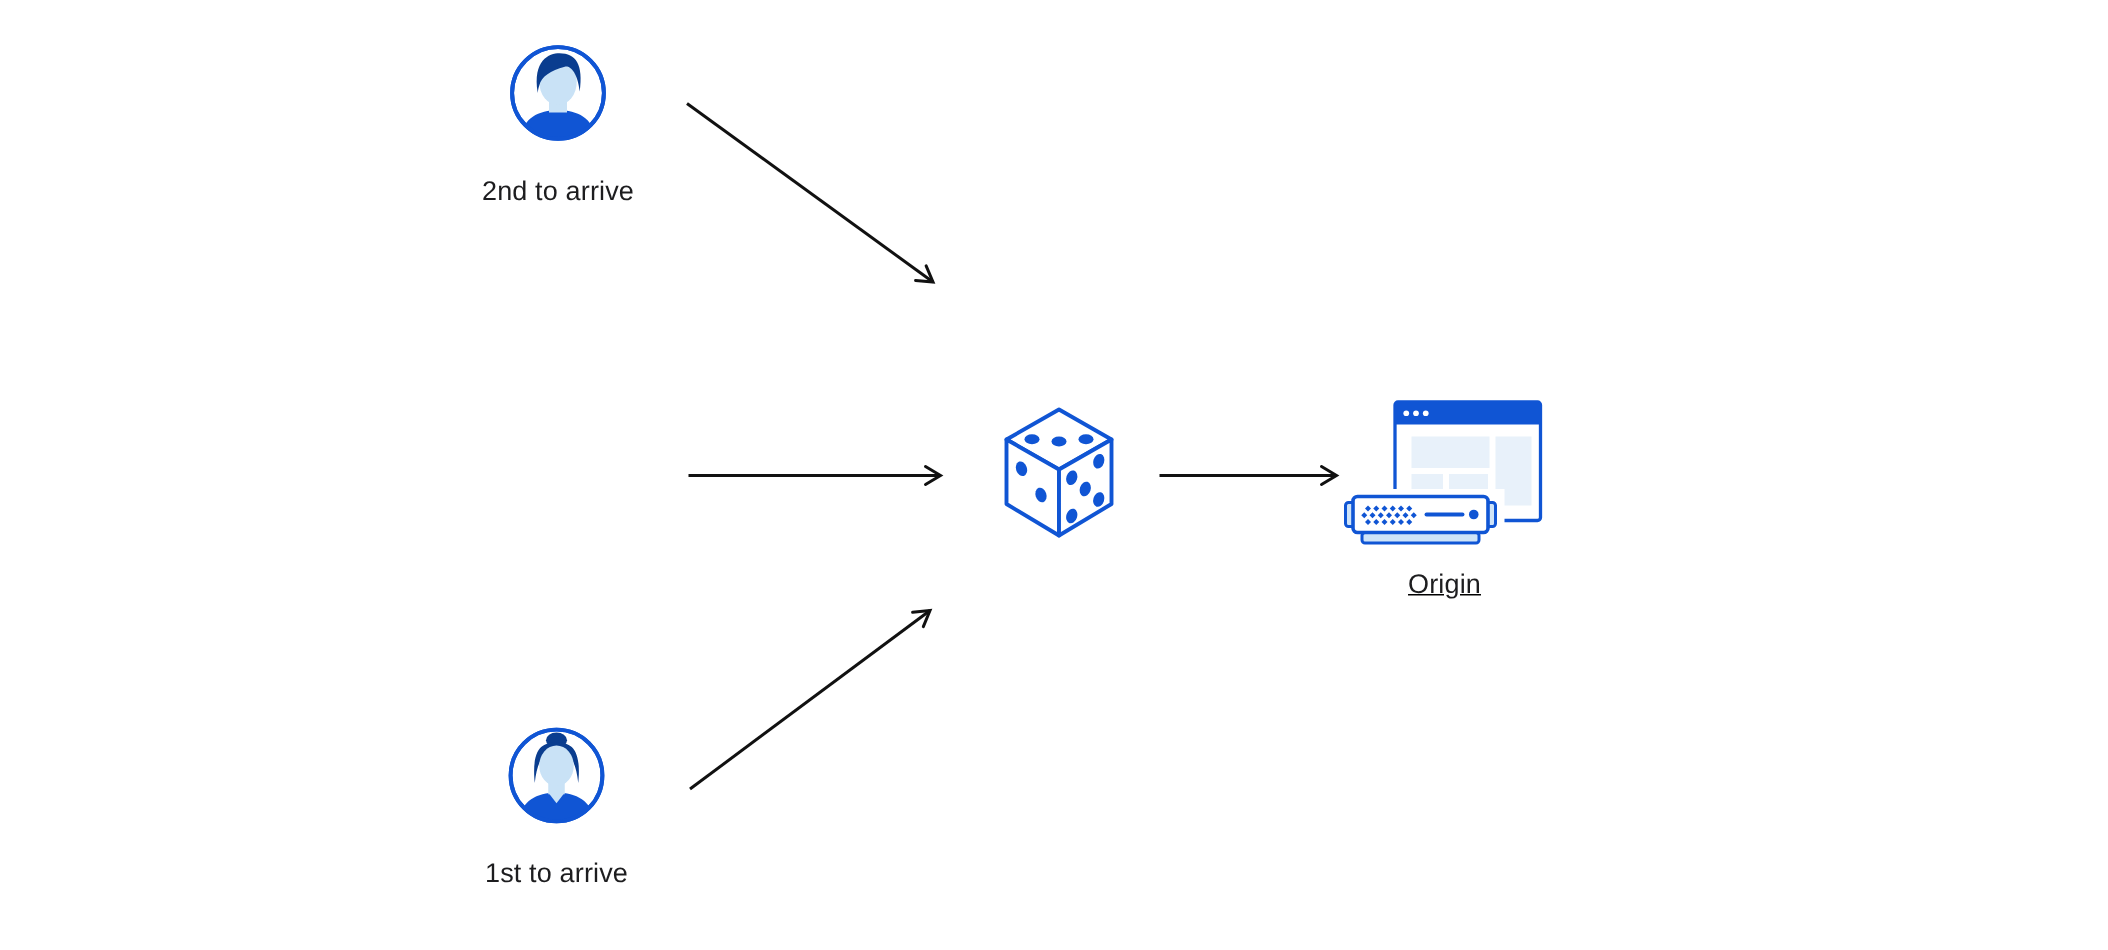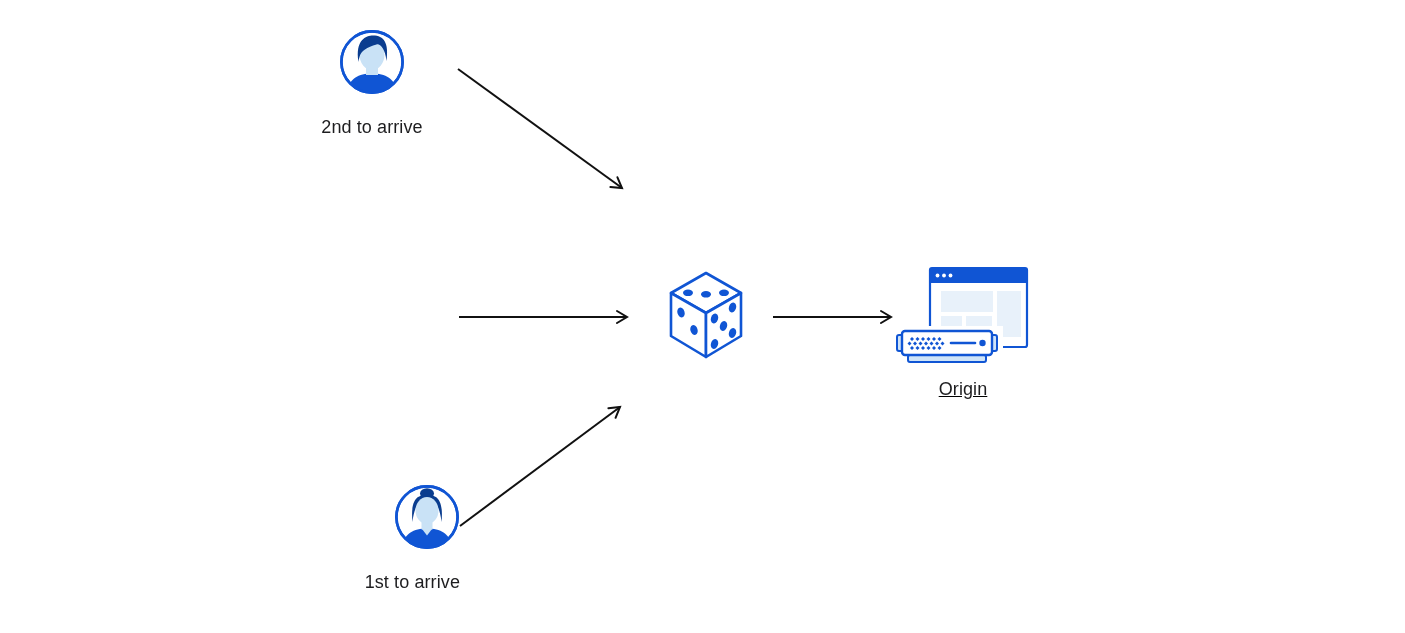--- a/index.html
+++ b/index.html
@@ -79,21 +79,21 @@
         <rect x="27" y="32" width="12" height="14" class="f-skin"></rect>
         <ellipse cx="33" cy="25.5" rx="12.5" ry="15.5" class="f-skin"></ellipse>
         <path class="f-dark" d="M19.5,33 C16,11 27,6.5 34,6.5 C45,6.5 50,14 47.5,32 C46,19 41,14.5 37.5,15.5 C28,18 22,22 20.5,28 C20,29.5 19.7,31 19.5,33 Z"></path>
       </g>
       <circle cx="33" cy="33" r="30.6" fill="none" class="s-primary" stroke-width="2.6"></circle>
     </svg>
     <div class="node-label client-label">2nd to arrive</div>
   </div>
 
 
-  <div class="node" style="left:310px;top:484px;width:150px;align-items:flex-end;">
+  <div class="node" style="left:296px;top:484px;width:150px;">
     <svg width="66" height="66" viewBox="0 0 66 66">
       <defs>
           <clipPath id="avc3">
             <circle cx="33" cy="33" r="30.6"></circle>
           </clipPath>
         </defs>
       <circle cx="33" cy="33" r="30.6" class="f-white s-primary" stroke-width="2.6"></circle>
       <g clip-path="url(#avc3)">
         <path class="f-primary" d="M7,66 C9,50 19,44.5 33,44.5 C47,44.5 57,50 59,66 Z"></path>
         <path class="f-skin" d="M28,45 L33,51.5 L38,45 Z"></path>

